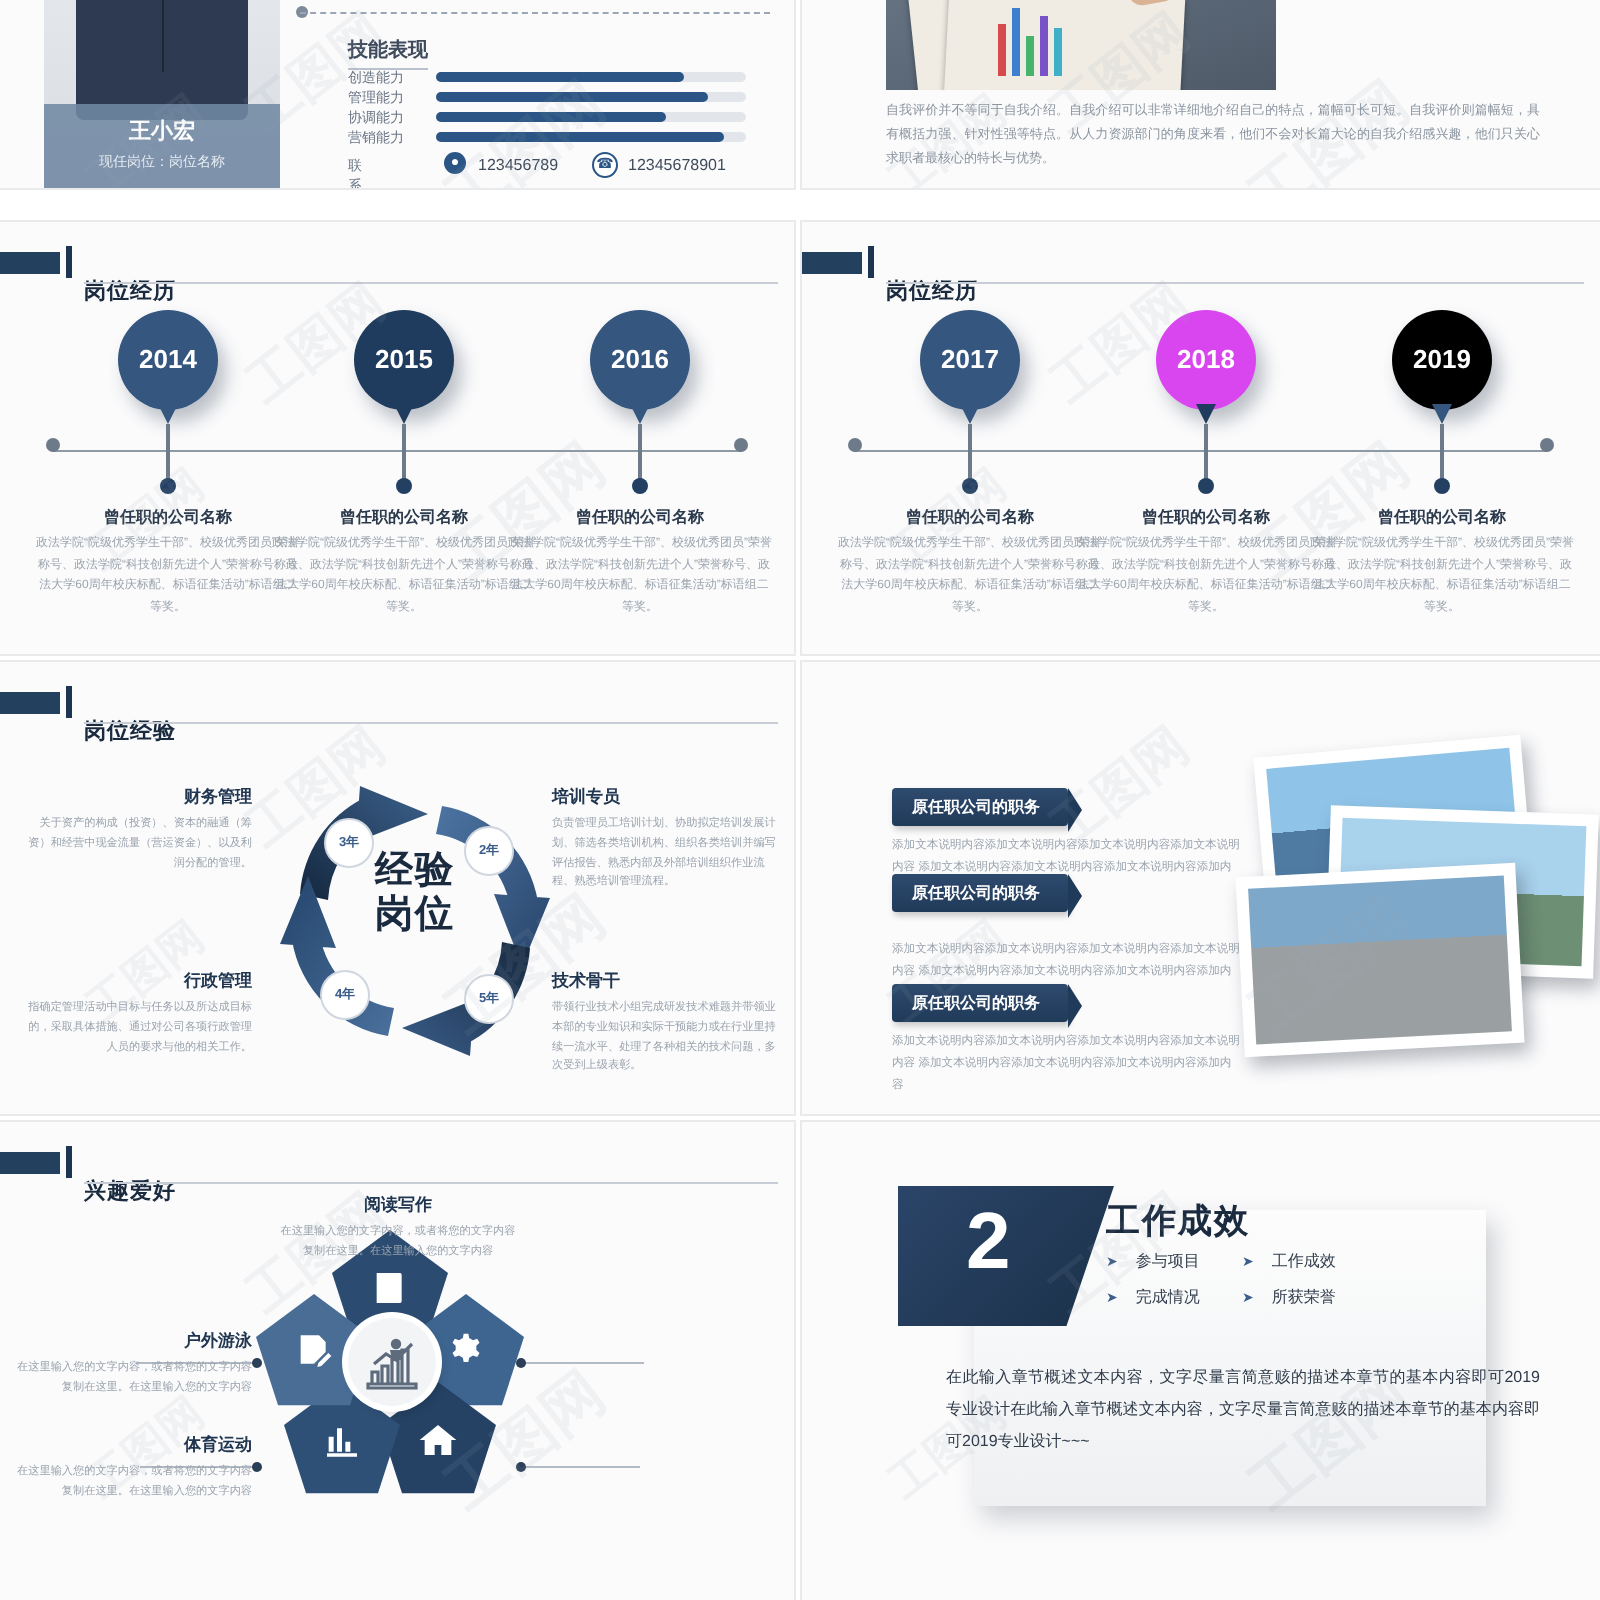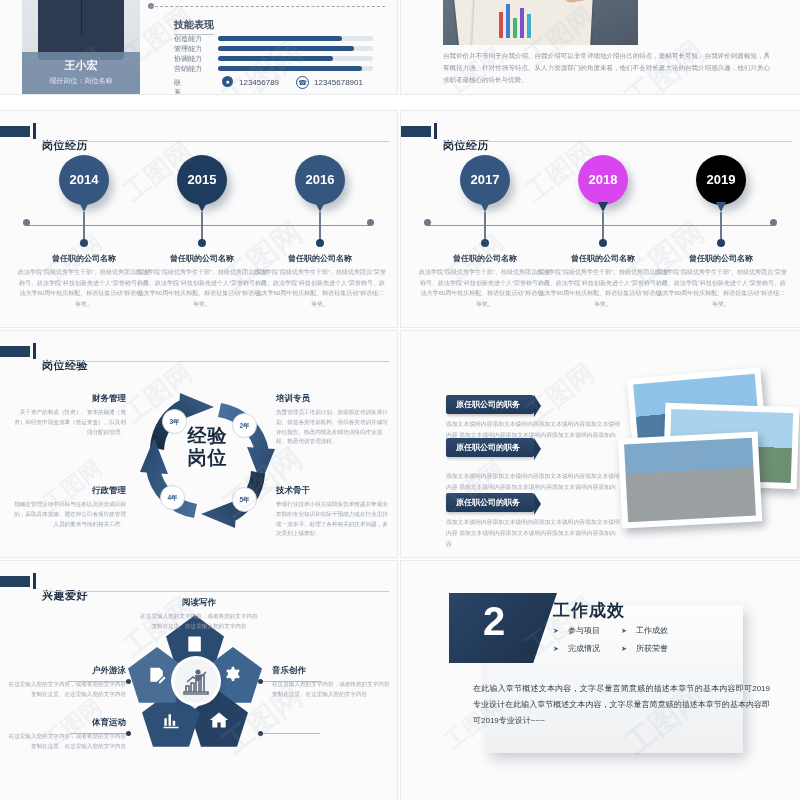--- a/index.html
+++ b/index.html
@@ -472,24 +472,20 @@
             <circle cx="17" cy="6" r="2.6"></circle>
             <path d="M14 9h7l-1 5h-5z"></path>
           </svg>
       </div>
     </div>
 
     <div class="hb" style="left:140px;top:36px;text-align:center;">
       <div class="t">阅读写作</div>
       <div class="d">在这里输入您的文字内容，或者将您的文字内容复制在这里。在这里输入您的文字内容</div>
     </div>
-    <div class="hb" style="left:272px;top:104px;">
-      <div class="t">音乐创作</div>
-      <div class="d">在这里输入您的文字内容，或者将您的文字内容复制在这里。在这里输入您的文字内容</div>
-    </div>
     <div class="hb" style="left:8px;top:156px;text-align:right;">
       <div class="t">体育运动</div>
       <div class="d">在这里输入您的文字内容，或者将您的文字内容复制在这里。在这里输入您的文字内容</div>
     </div>
     <div class="hb" style="left:8px;top:104px;text-align:right;">
       <div class="t">户外游泳</div>
       <div class="d">在这里输入您的文字内容，或者将您的文字内容复制在这里。在这里输入您的文字内容</div>
     </div>
     <div class="wm">
         <span style="left: 30%; top: 20%; font-size: 26px;">工图网</span>

